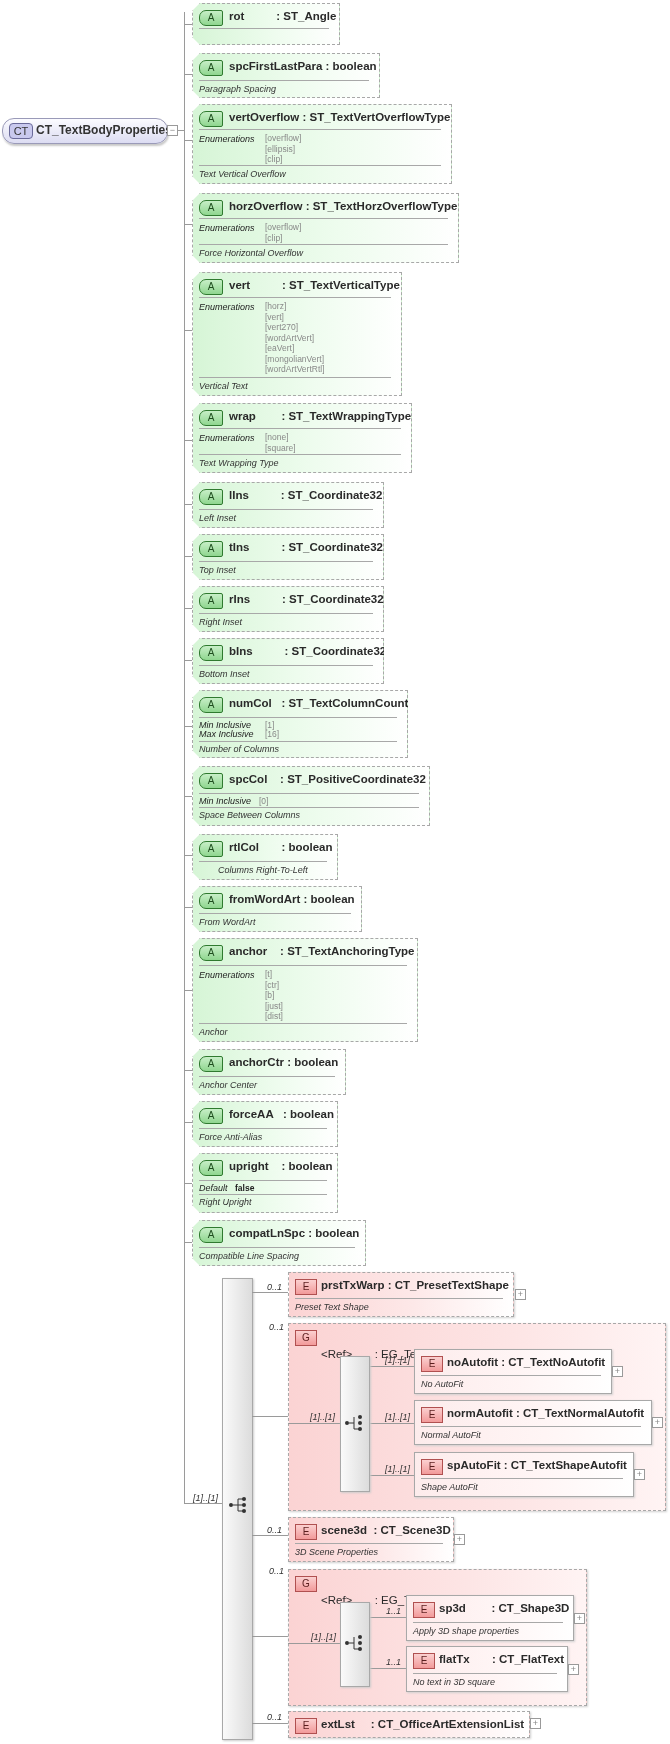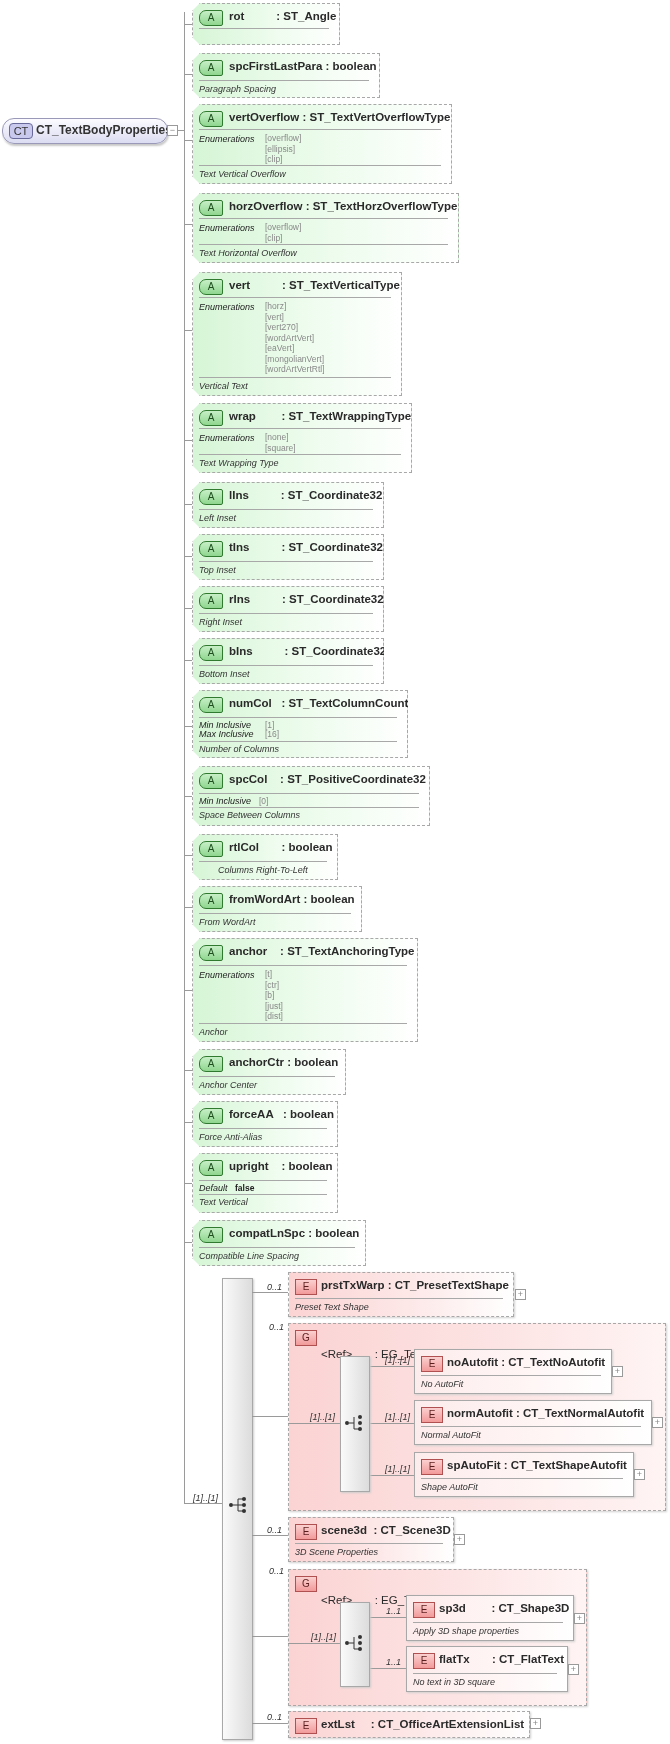--- a/index.html
+++ b/index.html
@@ -118,21 +118,21 @@
 <div class="attr" style="top:193px; width:265px; height:68px;">
   <span class="badge-a">A</span>
   <span class="title">horzOverflow : ST_TextHorzOverflowType</span>
   <div class="sep" style="top:24px;"></div>
   <span class="facet-label" style="top:29px;">Enumerations</span>
   <div class="facet-vals" style="top:28px;">
     <div>[overflow]</div>
     <div>[clip]</div>
   </div>
   <div class="sep" style="top:50px;"></div>
-  <span class="desc" style="top:54px;">Text Horizontal Overflow</span>
+  <span class="desc" style="top:54px;">Force Horizontal Overflow</span>
 </div>
 
 <div class="attr" style="top:272px; width:208px; height:122px;">
   <span class="badge-a">A</span>
   <span class="title">vert          : ST_TextVerticalType</span>
   <div class="sep" style="top:24px;"></div>
   <span class="facet-label" style="top:29px;">Enumerations</span>
   <div class="facet-vals" style="top:28px;">
     <div>[horz]</div>
     <div>[vert]</div>
@@ -253,21 +253,21 @@
   <span class="desc" style="top:30px;">Force Anti-Alias</span>
 </div>
 
 <div class="attr" style="top:1153px; width:144px; height:58px;">
   <span class="badge-a">A</span>
   <span class="title">upright    : boolean</span>
   <div class="sep" style="top:26px;"></div>
   <span class="facet-label" style="top:29px;">Default</span>
   <span class="abs" style="left:42px; top:29px; font-size:8.5px; font-weight:bold; color:#222;">false</span>
   <div class="sep" style="top:40px;"></div>
-  <span class="desc" style="top:43px;">Text Vertical</span>
+  <span class="desc" style="top:43px;">Right Upright</span>
 </div>
 
 <div class="attr" style="top:1220px; width:172px; height:44px;">
   <span class="badge-a">A</span>
   <span class="title">compatLnSpc : boolean</span>
   <div class="sep" style="top:26px;"></div>
   <span class="desc" style="top:30px;">Compatible Line Spacing</span>
 </div>
 
 <span class="card" style="left:193px; top:1493px;">[1]..[1]</span>

